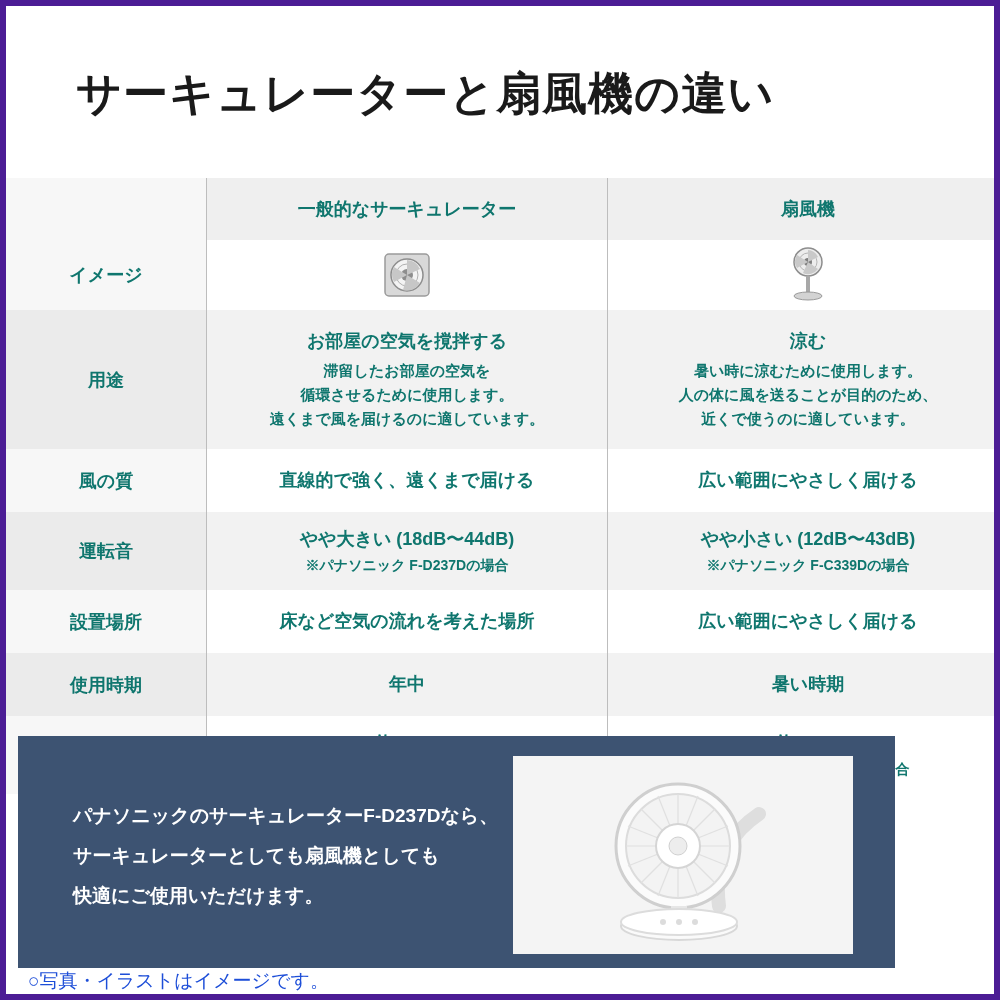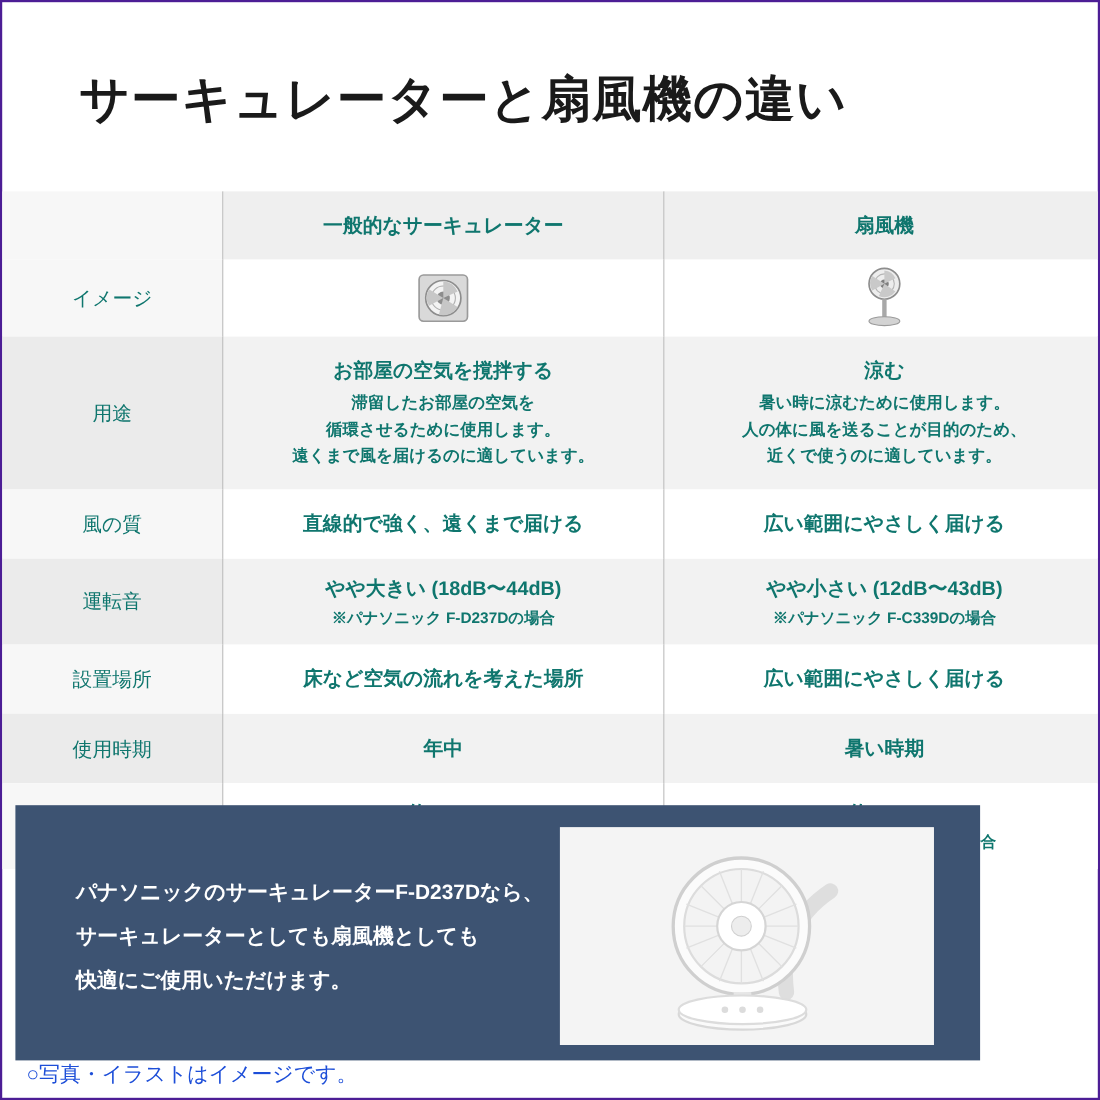--- a/index.html
+++ b/index.html
@@ -10,21 +10,21 @@
   body {
     font-family: "Liberation Sans", sans-serif;
   }
   #page {
     width: 1000px;
     height: 1000px;
     position: relative;
     background: #ffffff;
     overflow: hidden;
     box-sizing: border-box;
-    border: 2px solid #4c1d95;
+    border: 6px solid #4c1d95;
   }
   .title {
     position: absolute;
     left: 70px;
     top: 58px;
     font-size: 45px;
     font-weight: bold;
     letter-spacing: 1px;
     color: #1a1a1a;
     white-space: nowrap;
@@ -55,21 +55,21 @@
     font-size: 18px;
     font-weight: bold;
   }
   .row-head td.col-label { background: #efefef; }
 
   tr.band-grey td { background: #f2f2f2; }
   tr.band-white td { background: #ffffff; }
 
   td.col-label {
     font-size: 18px;
-    font-weight: normal;
+    font-weight: bold;
     text-align: center;
     background: #f7f7f7 !important;
   }
   tr.band-grey td.col-label { background: #ebebeb !important; }
 
   .divider-left { border-left: 1px solid #bdbdbd; }
 
   .cell-main {
     font-size: 18px;
     font-weight: bold;

